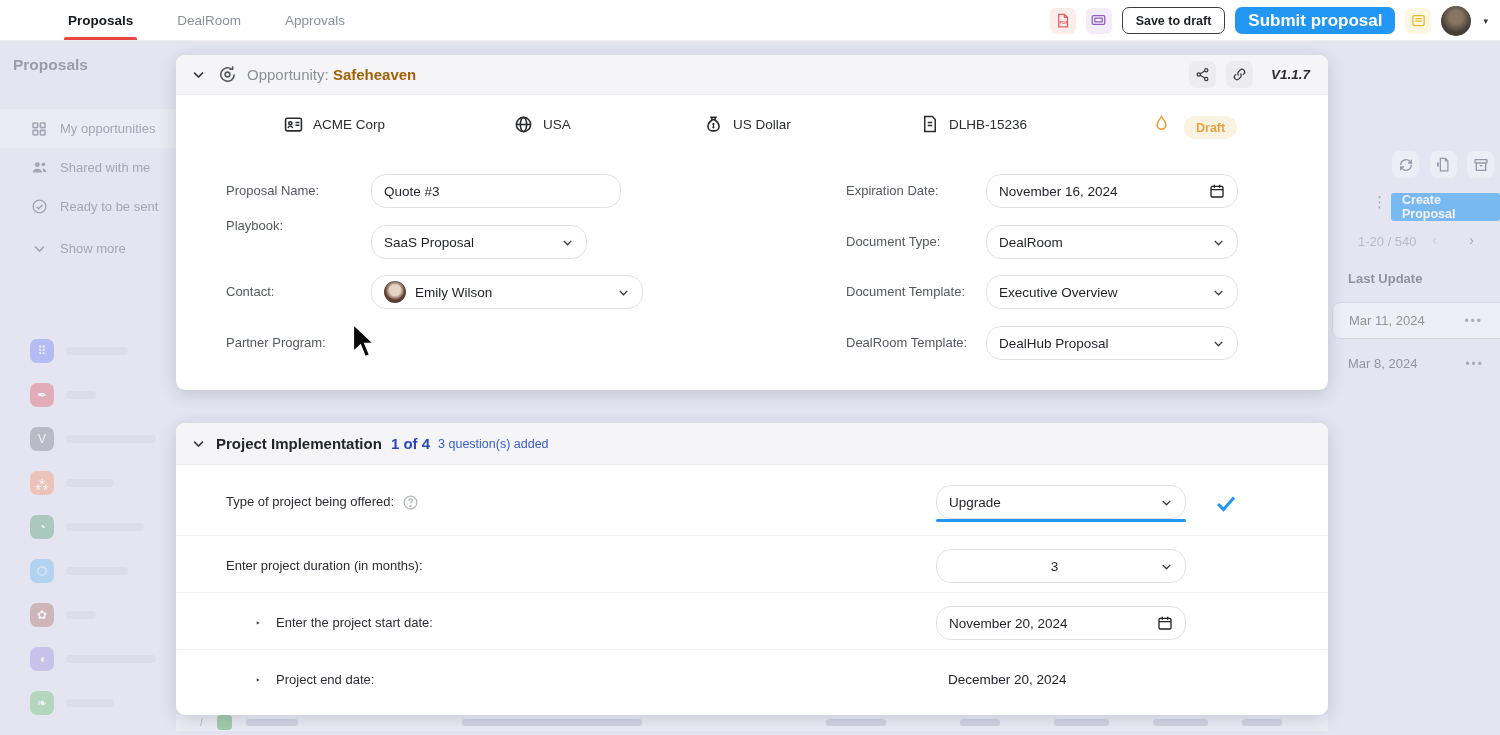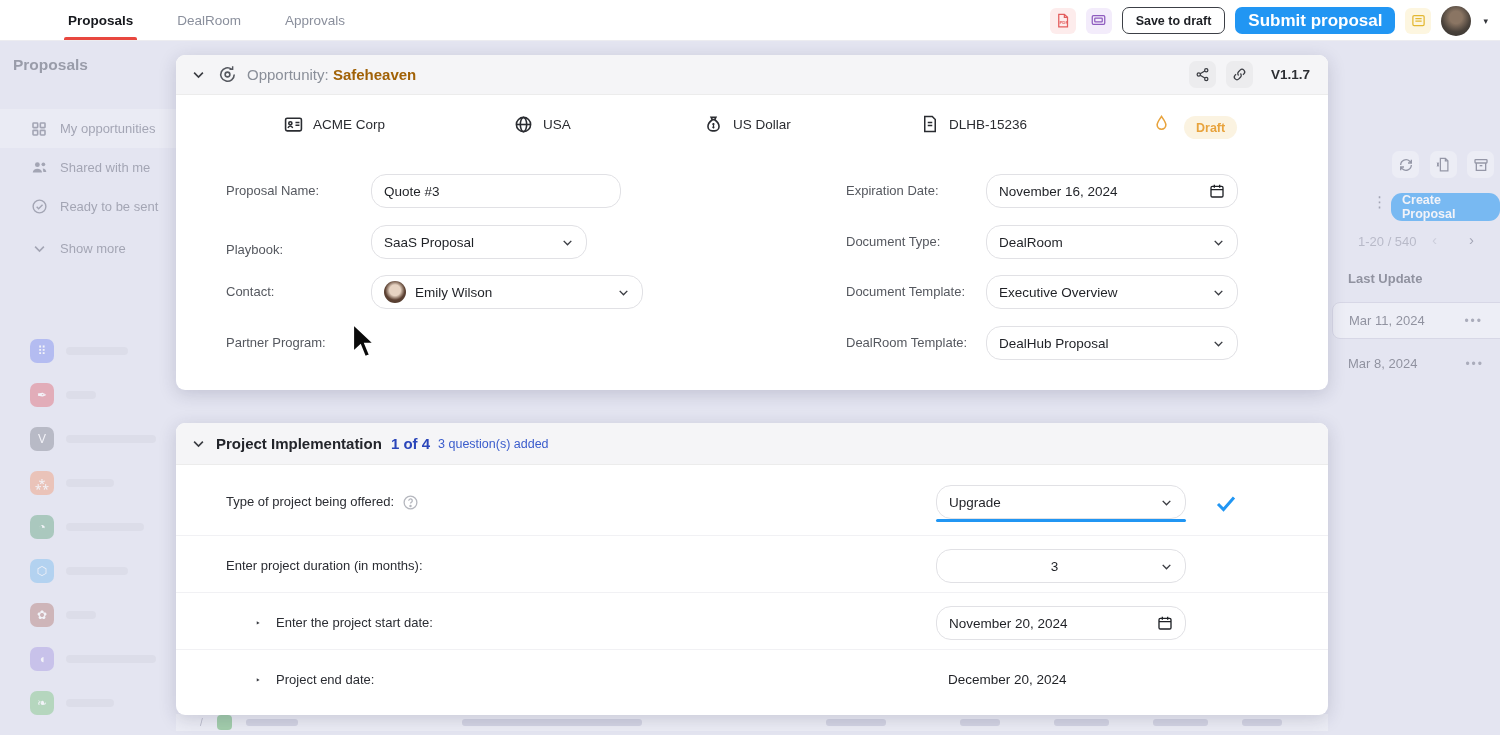--- a/index.html
+++ b/index.html
@@ -48,21 +48,21 @@
   .card { position:absolute; left:176px; width:1152px; background:#fff; border-radius:9px;
           box-shadow:0 4px 18px rgba(40,40,80,.18); z-index:10; }
   .card-head { height:40px; background:#f5f5f7; border-radius:9px 9px 0 0; display:flex;
                align-items:center; border-bottom:1px solid #ececec; }
   .chev-btn { margin-left:15px; display:flex; cursor:pointer; }
   .card-title { font-size:15px; color:#8a8f99; margin-left:10px; }
   .card-title b { color:#a16207; }
   .head-right { margin-left:auto; margin-right:18px; display:flex; align-items:center; gap:10px; }
   .mini-btn { width:27px; height:27px; border-radius:7px; background:#ececee; display:flex;
               align-items:center; justify-content:center; cursor:pointer; }
-  .version { font-size:13.5px; font-weight:bold; color:#2c2e33; margin-left:8px; }
+  .version { font-size:13.5px; font-weight:bold; color:#2c2e33; margin-left:8px;font-style:italic; }
   .meta-item { position:absolute; display:flex; align-items:center; gap:10px; font-size:13.5px;
                color:#2a2c31; }
   .pill { position:absolute; height:23px; padding:0 12px; border-radius:12px; background:#fbf3e1;
           color:#e8a33d; font-size:12.5px; font-weight:bold; display:flex; align-items:center; }
   .f-label { position:absolute; font-size:13px; color:#55585f; height:34px; line-height:34px; }
   .fld { position:absolute; height:34px; border:1px solid #e1e1e5; border-radius:15px; background:#fff;
          display:flex; align-items:center; padding:0 12px; font-size:13.5px; color:#1f2126; cursor:pointer; }
   .fld .val { flex:1; }
   .fld .val.center { text-align:center; }
   .fld.focus { border-color:#e1e1e5; }
@@ -79,21 +79,21 @@
   .q-label { position:absolute; font-size:13px; color:#2b2d33; height:34px; line-height:34px;
              display:flex; align-items:center; gap:8px; }
   .bullet { color:#3a3c42; font-size:11px; margin-right:8px; }
   .q-div { position:absolute; left:0; width:1152px; height:1px; background:#f1f1f4; }
   .q-text-val { position:absolute; font-size:13.5px; color:#1f2126; height:34px; line-height:34px; }
   .check-ic { position:absolute; width:24px; height:24px; }
   
   .rpanel { position:absolute; left:1328px; top:41px; width:172px; height:694px; }
   .r-iconbtn { position:absolute; width:27px; height:27px; border-radius:7px;
                background:rgba(255,255,255,.55); display:flex; align-items:center; justify-content:center; }
-  .r-create { position:absolute; height:28px; padding:0 11px; border-radius:11px; background:#2196f3;
+  .r-create { position:absolute; height:28px; padding:0 11px; border-radius:3px; background:#2196f3;
               color:#fff; font-size:12.5px; font-weight:bold; display:flex; align-items:center; }
   .r-pag { position:absolute; font-size:13px; color:#9597a8; }
   .r-chev { position:absolute; font-size:15px; color:#6e7184; }
   .r-colhead { position:absolute; font-size:13px; font-weight:bold; color:#4c4f5e; }
   .r-row { position:absolute; left:4px; width:180px; height:37px; border-radius:8px;
            display:flex; align-items:center; font-size:13px; color:#4c4f5e; }
   .r-row.sel { background:rgba(255,255,255,.6); border:1px solid #cdcdde; }
   .r-dots { margin-left:auto; margin-right:28px; letter-spacing:2px; color:#7c7f90; font-size:12px; }
   .vdots { position:absolute; font-size:15px; color:#6e7184; letter-spacing:0; line-height:5px;
            width:4px; }
@@ -358,21 +358,21 @@
       <svg width="19" height="19" viewBox="0 0 24 24" fill="none" stroke="#e8a33d" stroke-width="2">
         <path d="M12 3C9.2 7.4 6.5 10.4 6.5 13.7a5.5 5.5 0 0 0 11 0C17.5 10.4 14.8 7.4 12 3z"></path>
       </svg>
     </div>
     <div class="pill" style="left:1008px; top:61px">Draft</div>
 
     <div class="f-label" style="left:50px; top:119px">Proposal Name:</div>
     <div class="fld" style="left:195px; top:119px; width:250px">
       <span class="val">Quote #3</span>
     </div>
-    <div class="f-label" style="left:50px; top:178px">Playbook:</div>
+    <div class="f-label" style="left:50px; top:154px">Playbook:</div>
     <div class="fld" style="left:195px; top:170px; width:216px">
       <span class="val">SaaS Proposal</span>
       <svg width="13" height="13" viewBox="0 0 24 24" fill="none" stroke="#3a3c42" stroke-width="2.6">
           <path d="M5 9l7 7 7-7"></path>
         </svg>
     </div>
     <div class="f-label" style="left:50px; top:220px">Contact:</div>
     <div class="fld" style="left:195px; top:220px; width:272px">
       <span class="contact-ava"></span>
       <span class="val">Emily Wilson</span>

